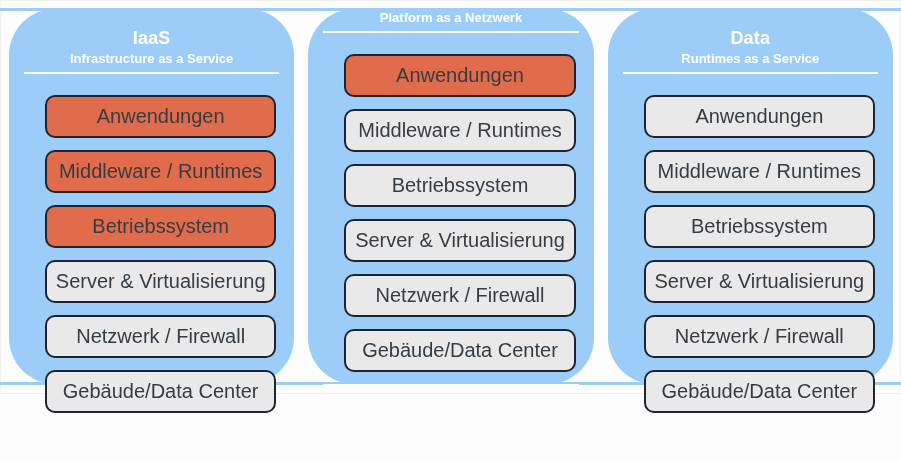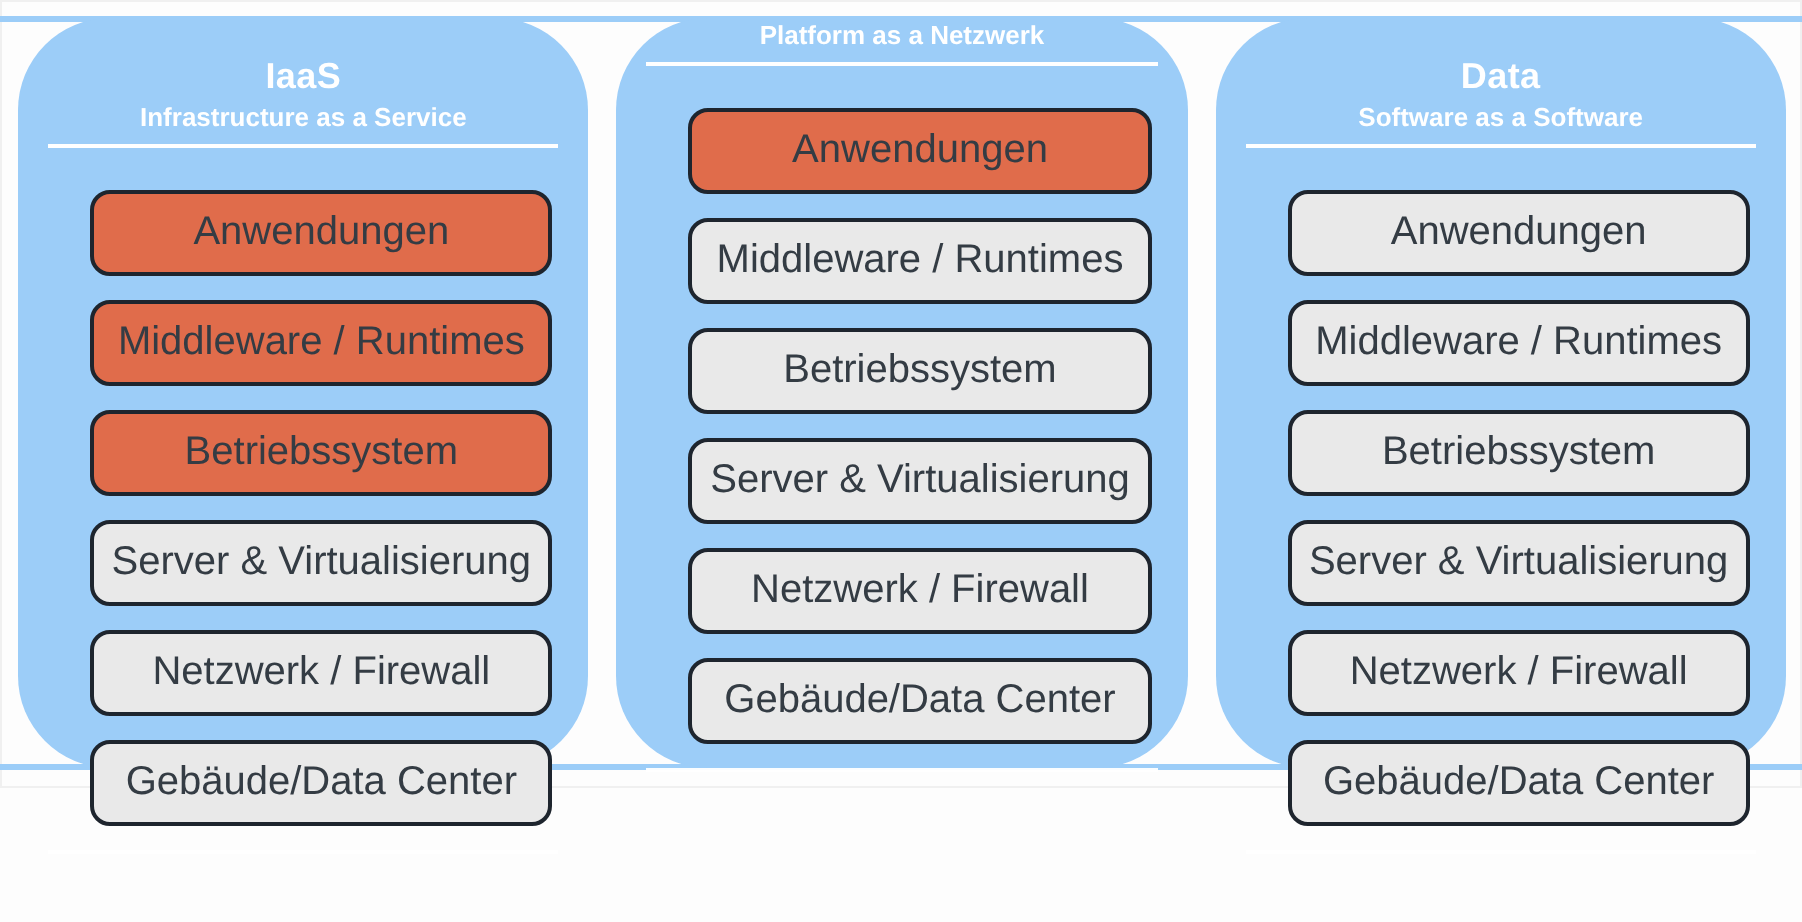--- a/index.html
+++ b/index.html
@@ -102,21 +102,21 @@
         <div class="layer">Server &amp; Virtualisierung</div>
         <div class="layer">Netzwerk / Firewall</div>
         <div class="layer">Gebäude/Data Center</div>
       </div>
       <div class="footer-divider"></div>
     </section>
 
     <section class="column">
       <header class="col-header">
         <div class="col-title">Data</div>
-        <div class="col-subtitle">Software as a Software</div>
+        <div class="col-subtitle">Runtimes as a Service</div>
         <div class="header-divider"></div>
       </header>
       <div class="layers">
         <div class="layer">Anwendungen</div>
         <div class="layer">Middleware / Runtimes</div>
         <div class="layer">Betriebssystem</div>
         <div class="layer">Server &amp; Virtualisierung</div>
         <div class="layer">Netzwerk / Firewall</div>
         <div class="layer">Gebäude/Data Center</div>
       </div>

